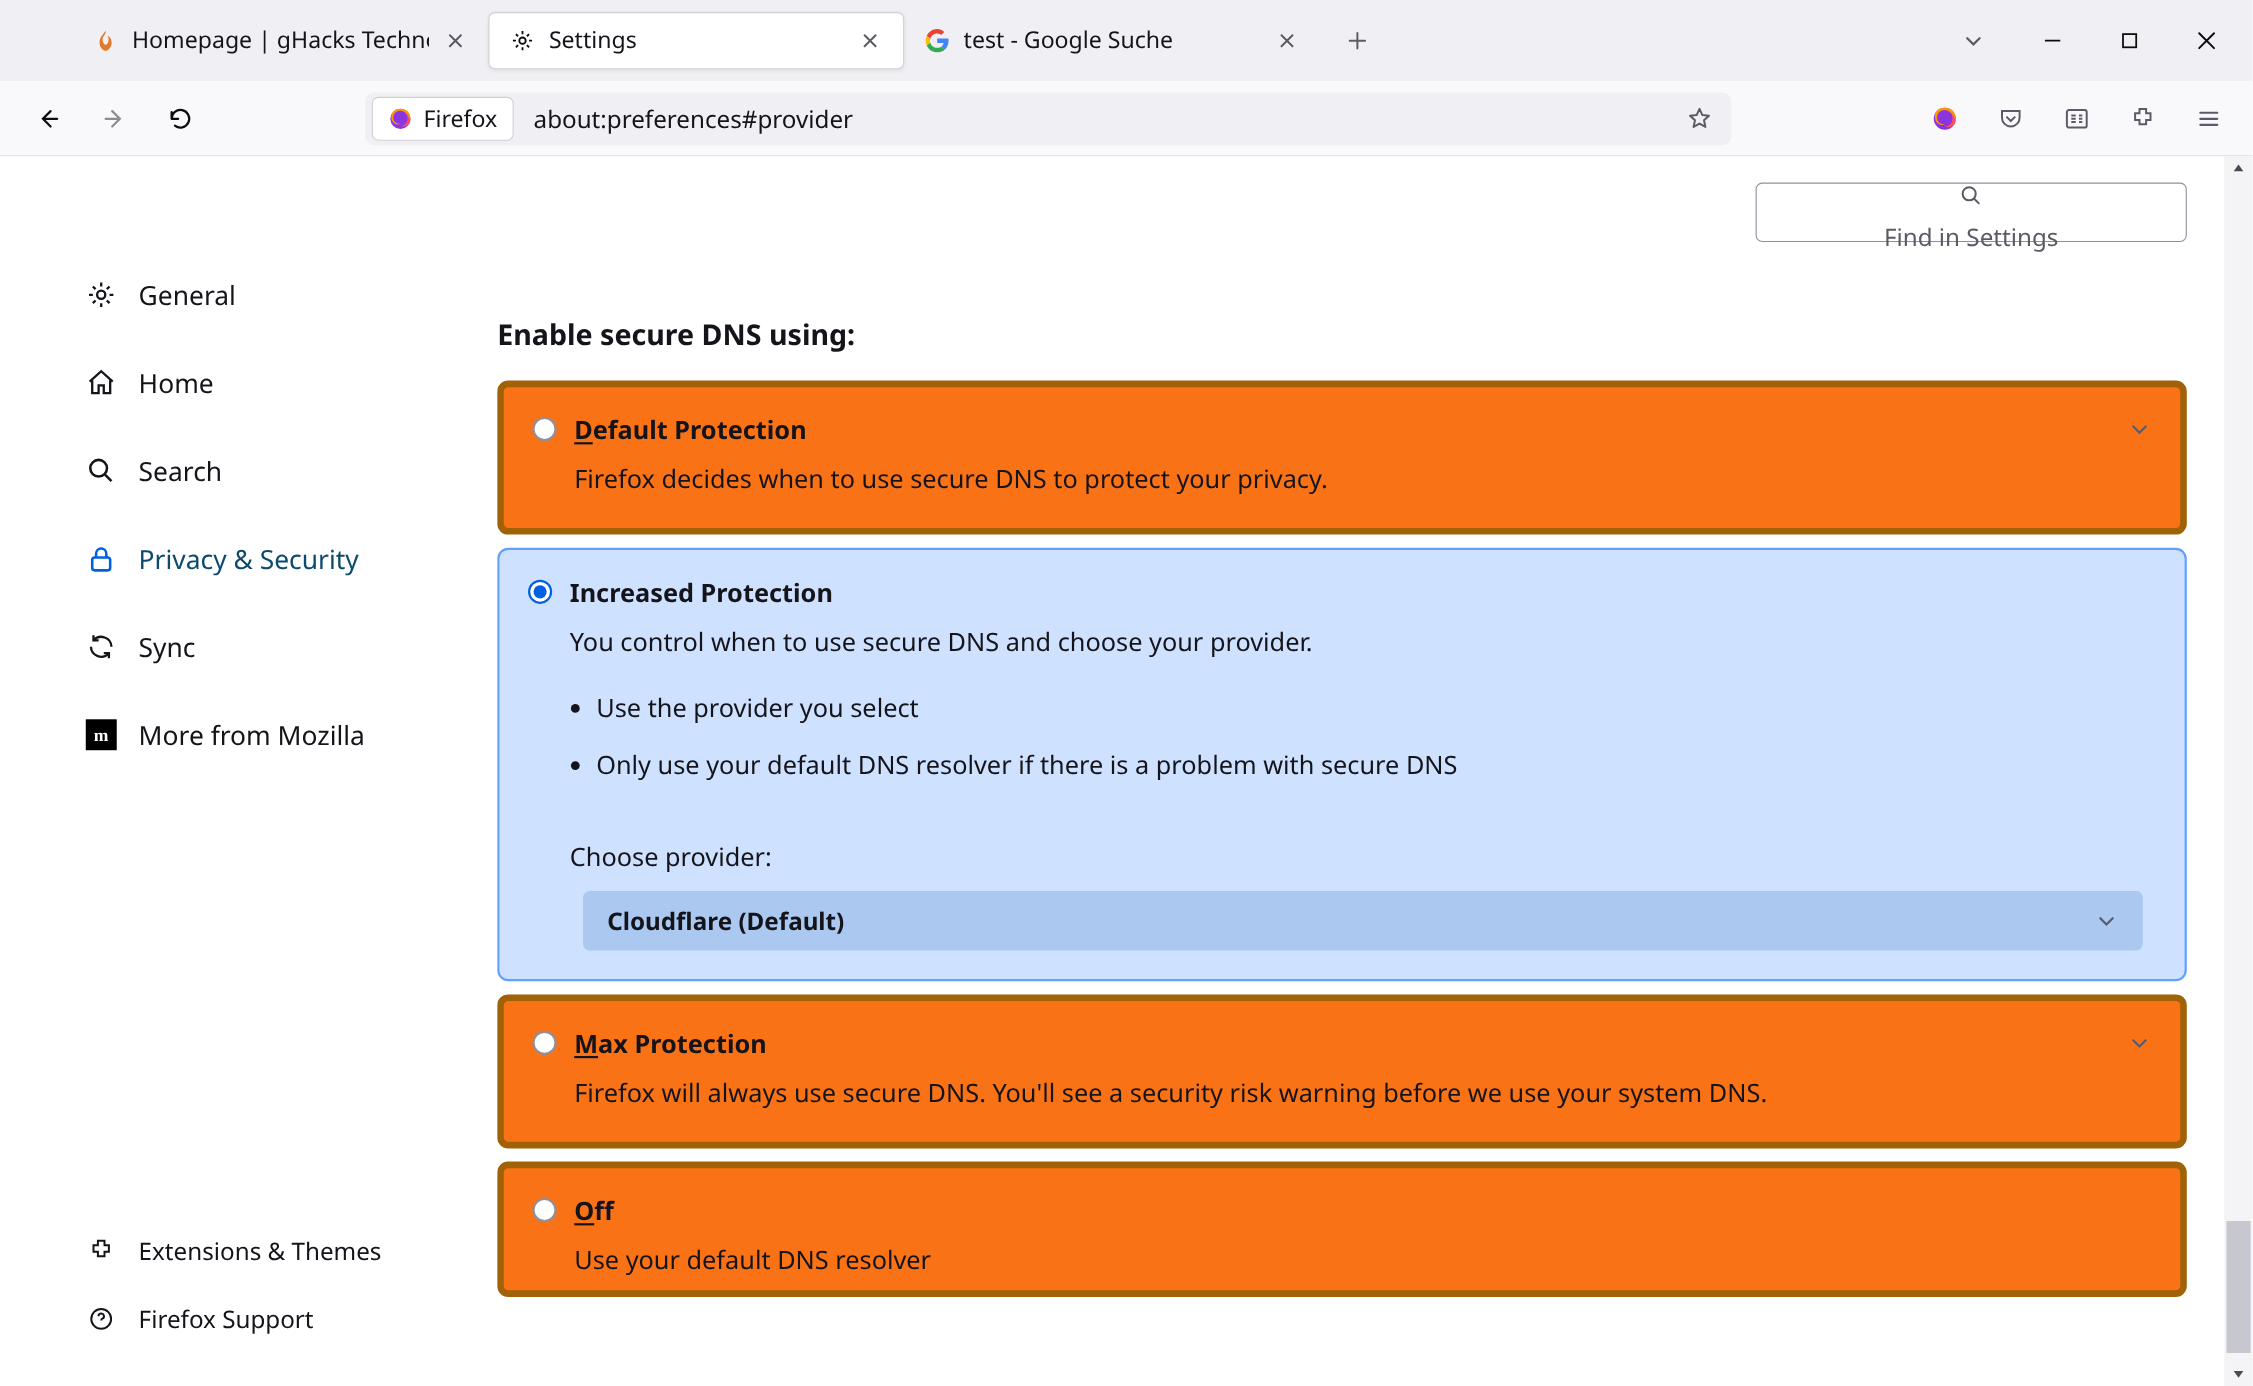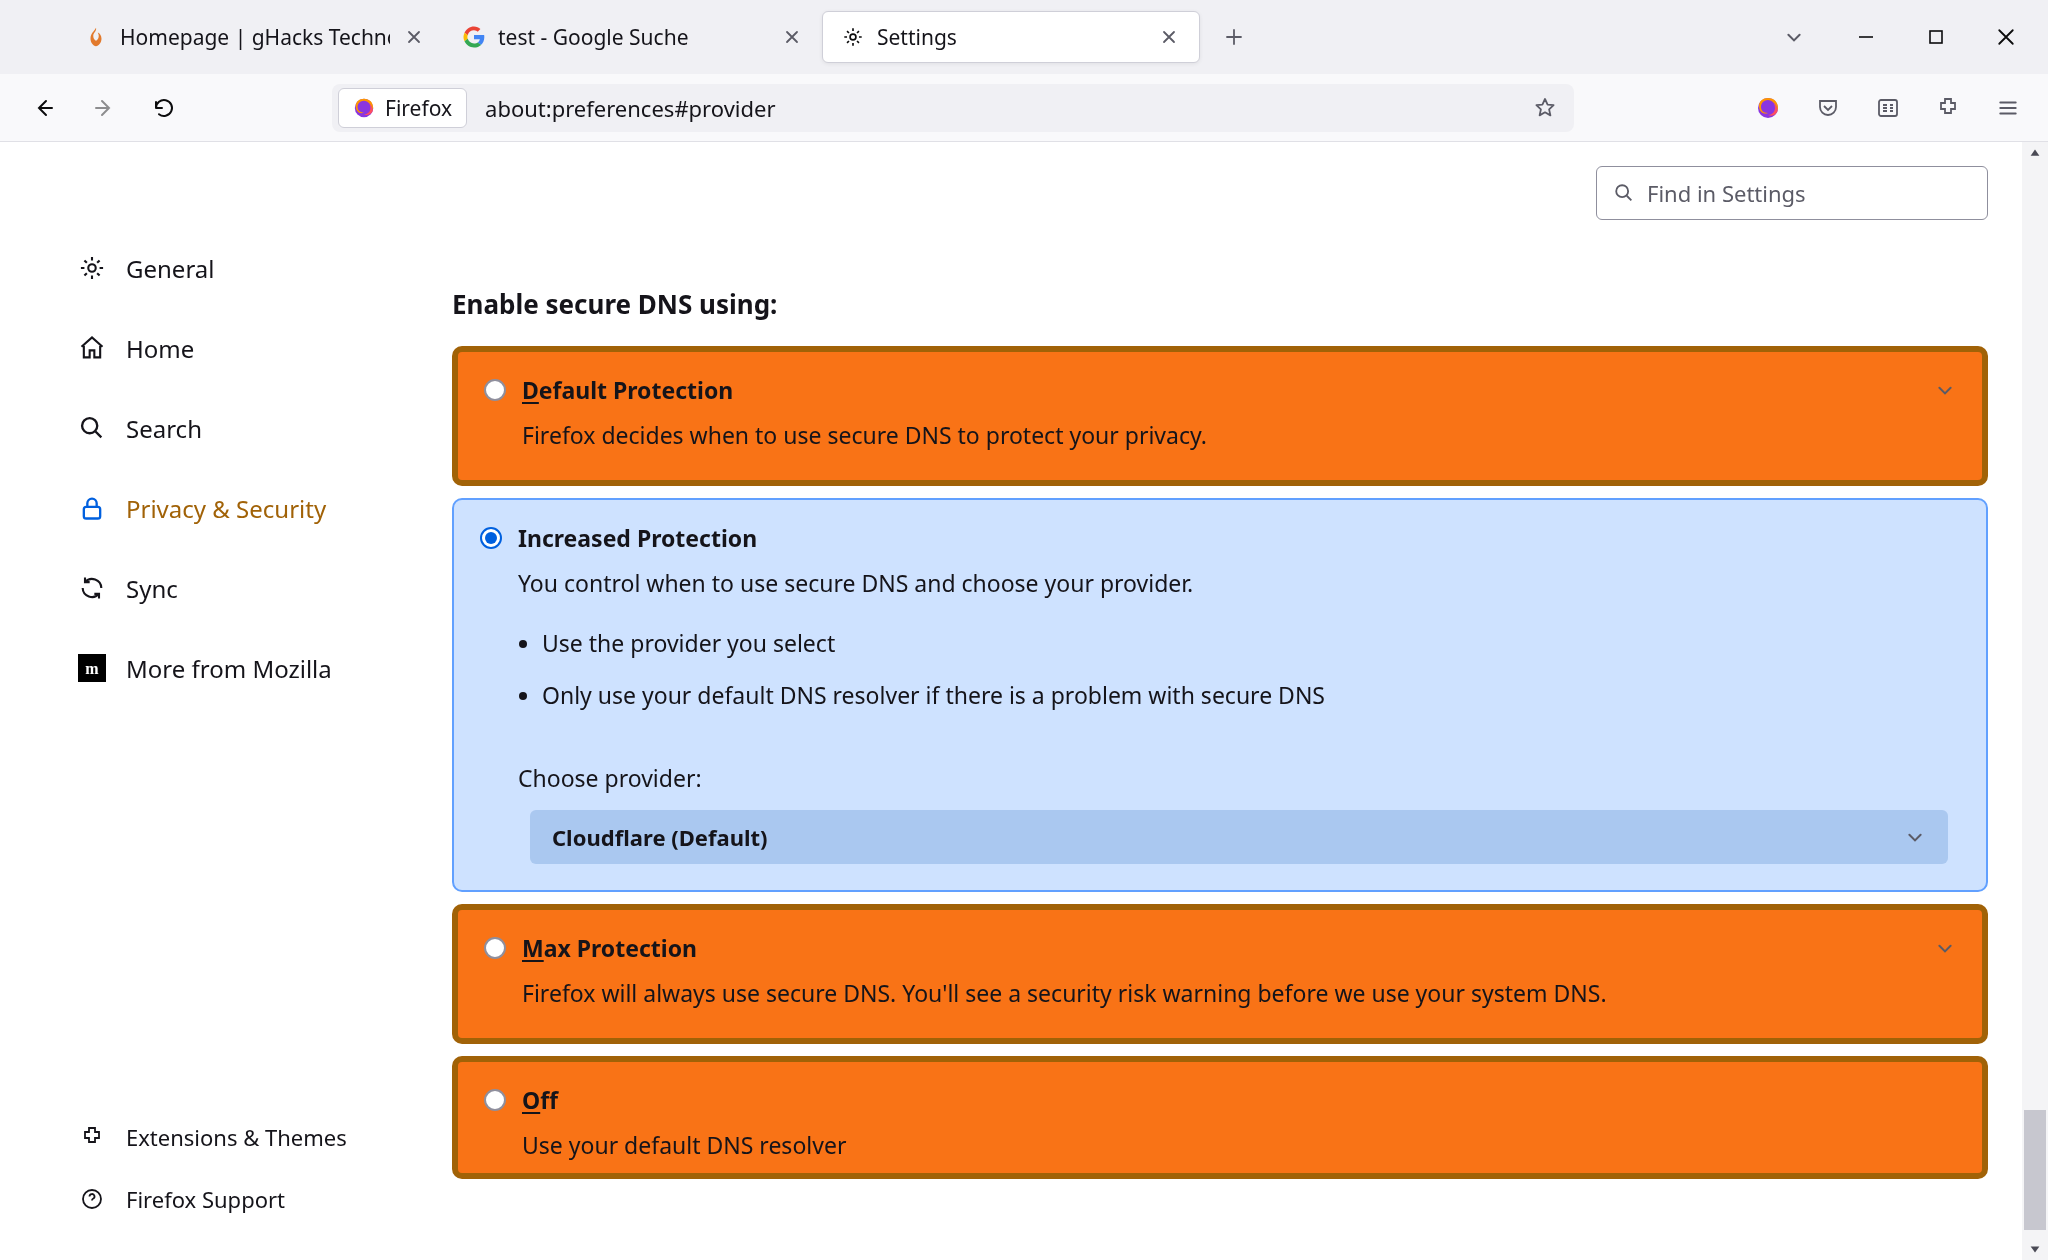--- a/index.html
+++ b/index.html
@@ -118,21 +118,21 @@
   .side-item {
     display: flex;
     align-items: center;
     gap: 20px;
     height: 60px;
     padding: 0 6px;
     border-radius: 6px;
     color: #15141a;
     margin-bottom: 20px;
   }
-  .side-item.selected { color: #a16207; }
+  .side-item.selected { color: #0c4a6e; }
   .side-item.selected .side-icon { color: #0060df; }
   .side-icon { width:28px; height:28px; display:flex; align-items:center; justify-content:center; color:#15141a; }
   .side-bottom { margin-top: auto; padding-top: 40px; }
   .side-bottom .side-item { font-size: 22px; height: 50px; margin-bottom:12px; }
 
   
   .main {
     flex: 1;
     padding: 24px 60px 0 0;
     overflow: hidden;
@@ -144,20 +144,21 @@
     height: 54px;
     border: 1px solid #8f8f9d;
     border-radius: 6px;
     display: flex;
     align-items: center;
     gap: 12px;
     padding: 0 16px;
     font-size: 22px;
     color: #5b5b66;
     margin-bottom: 66px;
+    flex-direction: column;
   }
   .section-title {
     font-size: 26px;
     font-weight: 700;
     margin-bottom: 24px;
     margin-top: 32px;
   }
   .option-card {
     border: 6px solid #a16207;
     border-radius: 10px;
@@ -250,45 +251,45 @@
         </svg>
     </span>
     <span class="label">Homepage | gHacks Technology</span>
     <span class="close">
       <svg width="16" height="16" viewBox="0 0 16 16">
           <path stroke="currentColor" stroke-width="1.8" stroke-linecap="round" d="M3 3l10 10M13 3L3 13"></path>
         </svg>
     </span>
   </div>
 
+  <div class="tab active">
+    <span class="favicon">
+      <svg width="22" height="22" viewBox="0 0 24 24" fill="none" stroke="#0c0c0d" stroke-width="1.8">
+        <circle cx="12" cy="12" r="3.2"></circle>
+        <path d="M12 2.5v3M12 18.5v3M21.5 12h-3M5.5 12h-3M18.5 5.5l-2.1 2.1M7.6 16.4l-2.1 2.1M18.5 18.5l-2.1-2.1M7.6 7.6 5.5 5.5"></path>
+      </svg>
+    </span>
+    <span class="label">Settings</span>
+    <span class="close">
+      <svg width="16" height="16" viewBox="0 0 16 16">
+          <path stroke="currentColor" stroke-width="1.8" stroke-linecap="round" d="M3 3l10 10M13 3L3 13"></path>
+        </svg>
+    </span>
+  </div>
+
   <div class="tab">
     <span class="favicon">
       <svg width="22" height="22" viewBox="0 0 48 48">
         <path fill="#EA4335" d="M24 9.5c3.9 0 6.6 1.7 8.1 3.1l5.9-5.9C34.4 3.3 29.7 1 24 1 14.8 1 6.9 6.6 3.3 14.7l7 5.4C12 13.7 17.4 9.5 24 9.5z"></path>
         <path fill="#4285F4" d="M46.5 24.5c0-1.6-.1-3.2-.4-4.7H24v9h12.7c-.5 3-2.2 5.5-4.7 7.2l7.2 5.6C43.6 37.5 46.5 31.5 46.5 24.5z"></path>
         <path fill="#FBBC05" d="M10.3 28.1c-.5-1.3-.8-2.7-.8-4.1s.3-2.8.8-4.1l-7-5.4C1.8 17.6 1 20.7 1 24s.8 6.4 2.3 9.5l7-5.4z"></path>
         <path fill="#34A853" d="M24 47c6.3 0 11.6-2.1 15.4-5.6l-7.2-5.6c-2 1.4-4.7 2.3-8.2 2.3-6.6 0-12-4.2-13.7-10.1l-7 5.4C6.9 41.4 14.8 47 24 47z"></path>
       </svg>
     </span>
     <span class="label">test - Google Suche</span>
-    <span class="close">
-      <svg width="16" height="16" viewBox="0 0 16 16">
-          <path stroke="currentColor" stroke-width="1.8" stroke-linecap="round" d="M3 3l10 10M13 3L3 13"></path>
-        </svg>
-    </span>
-  </div>
-
-  <div class="tab active">
-    <span class="favicon">
-      <svg width="22" height="22" viewBox="0 0 24 24" fill="none" stroke="#0c0c0d" stroke-width="1.8">
-        <circle cx="12" cy="12" r="3.2"></circle>
-        <path d="M12 2.5v3M12 18.5v3M21.5 12h-3M5.5 12h-3M18.5 5.5l-2.1 2.1M7.6 16.4l-2.1 2.1M18.5 18.5l-2.1-2.1M7.6 7.6 5.5 5.5"></path>
-      </svg>
-    </span>
-    <span class="label">Settings</span>
     <span class="close">
       <svg width="16" height="16" viewBox="0 0 16 16">
           <path stroke="currentColor" stroke-width="1.8" stroke-linecap="round" d="M3 3l10 10M13 3L3 13"></path>
         </svg>
     </span>
   </div>
 
   <div class="newtab-btn">
     <svg width="20" height="20" viewBox="0 0 20 20">
         <path stroke="currentColor" stroke-width="1.8" stroke-linecap="round" d="M10 3v14M3 10h14"></path>

